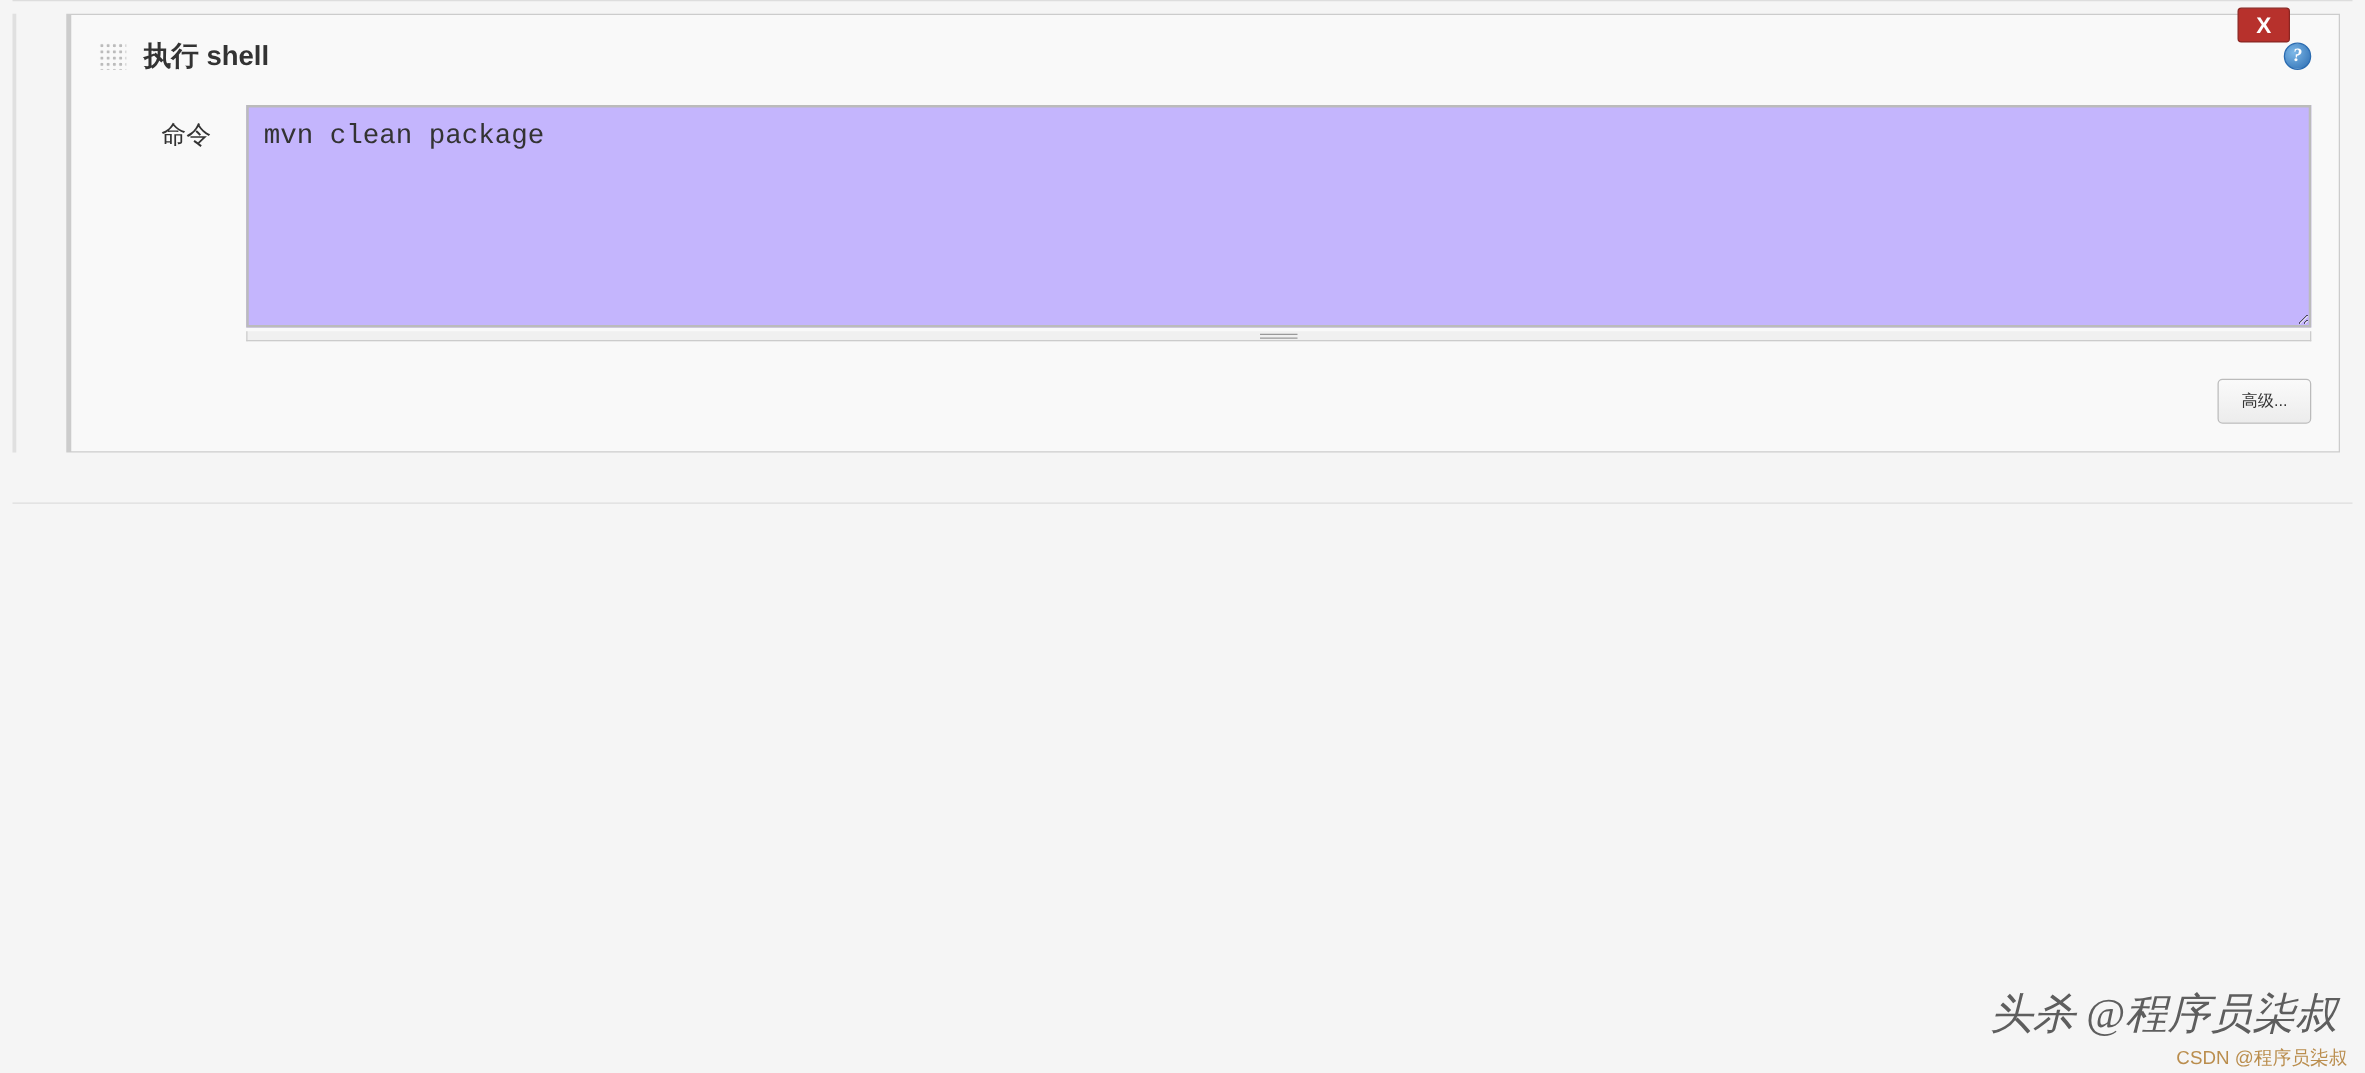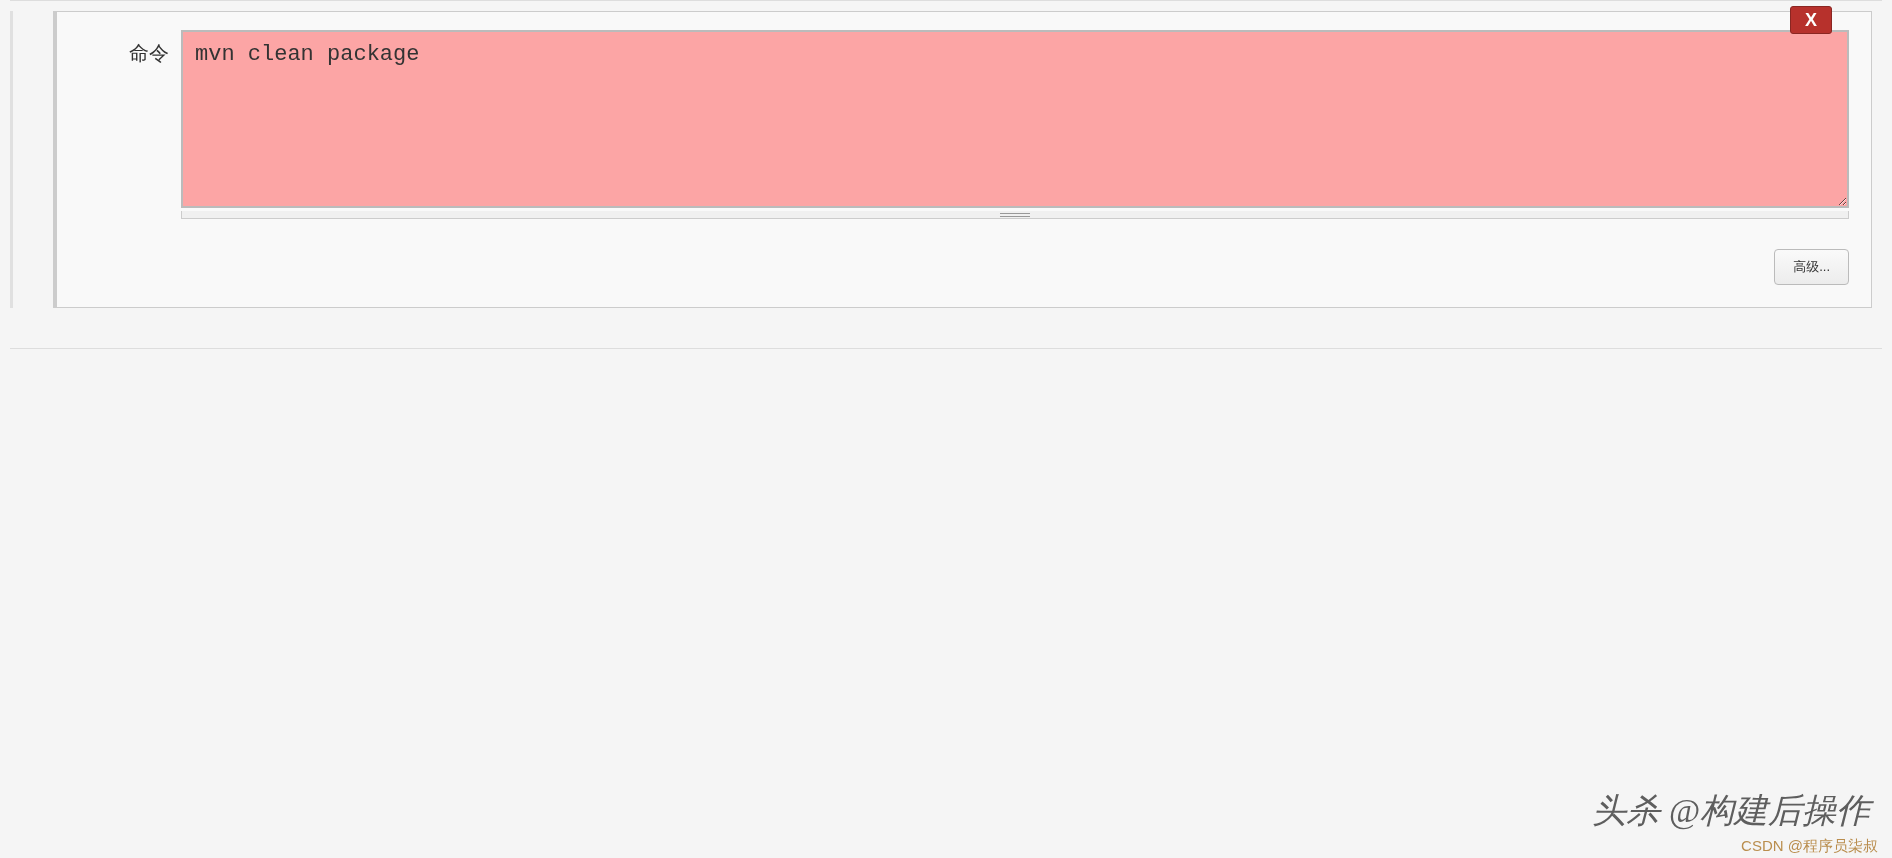--- a/index.html
+++ b/index.html
@@ -97,39 +97,39 @@
       display: flex;
       align-items: center;
       justify-content: center;
       cursor: pointer;
       font-family: Georgia, serif;
       font-style: italic;
     }
     .field-row {
       display: flex;
       align-items: flex-start;
-      gap: 12px;
+      gap: 28px;
       margin-bottom: 10px;
     }
     .field-label {
       width: 90px;
       text-align: right;
       font-size: 20px;
       color: #333;
       padding-top: 10px;
       flex-shrink: 0;
     }
     .field-content {
       flex: 1;
     }
     .command-textarea {
       width: 100%;
       height: 178px;
       border: 2px solid #bbb;
-      background: #fca5a5;
+      background: #c4b5fd;
       font-family: "Courier New", Courier, monospace;
       font-size: 22px;
       padding: 10px 12px;
       resize: vertical;
       outline: none;
       color: #333;
     }
     .resize-handle-bar {
       height: 8px;
       border: 1px solid #ccc;
@@ -223,20 +223,27 @@
 
 <div class="page-container">
   <div class="top-divider"></div>
 
   <div class="section">
 
     <div class="build-step-wrapper">
       <button class="delete-button">X</button>
 
       <div class="build-step">
+        <div class="step-header">
+          <div class="step-title-group">
+            <div class="drag-handle"></div>
+            <div class="step-title">执行 shell</div>
+          </div>
+          <div class="help-icon">?</div>
+        </div>
 
         <div class="field-row">
           <div class="field-label">命令</div>
           <div class="field-content">
             <textarea class="command-textarea" style="">mvn clean package</textarea>
             <div class="resize-handle-bar">
               <div class="resize-grip"></div>
             </div>
           </div>
         </div>
@@ -247,14 +254,14 @@
         </div>
       </div>
     </div>
 
   </div>
 
   <div class="bottom-divider"></div>
 
 </div>
 
-<div class="watermark-main">头杀 @构建后操作</div>
+<div class="watermark-main">头杀 @程序员柒叔</div>
 <div class="watermark-sub">CSDN @程序员柒叔</div>
 
 </body></html>

